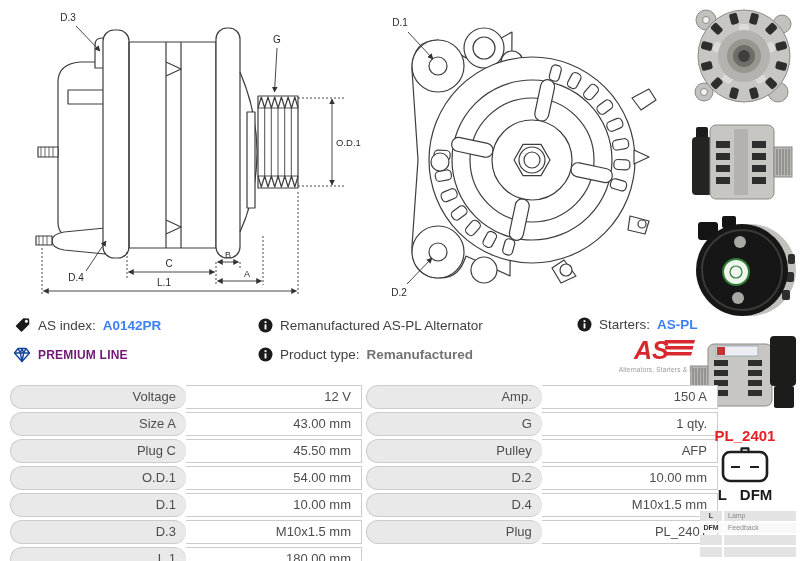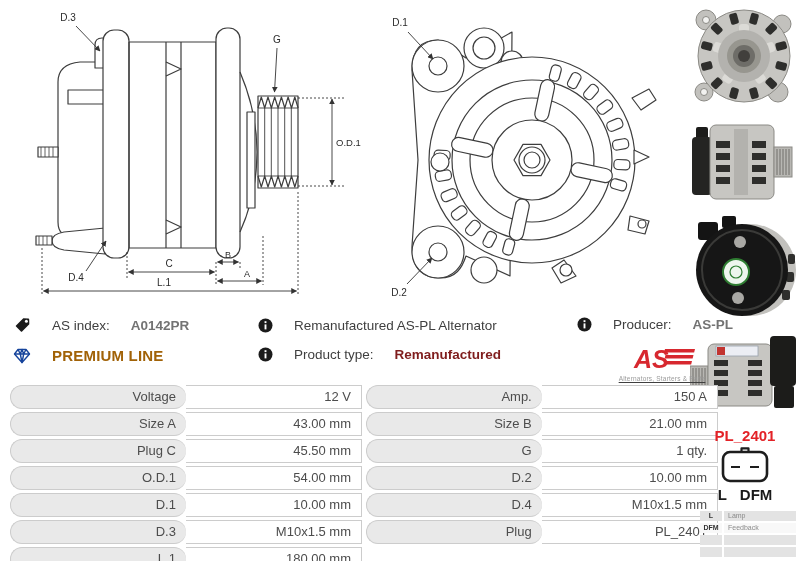--- a/index.html
+++ b/index.html
@@ -1,24 +1,24 @@
 <!DOCTYPE html>
 <html><head>
 <meta charset="utf-8">
 <style>
   html,body{margin:0;padding:0;background:#fff;}
   #sheet{position:relative;width:800px;height:561px;background:#fff;
          font-family:"Liberation Sans",sans-serif;color:#3f3f3f;overflow:hidden;}
   .abs{position:absolute;}
   
-  .info-item{position:absolute;display:flex;align-items:center;gap:21px;font-size:13.5px;color:#3f3f3f;white-space:nowrap;}
-  .info-item b{color:#737373;}
-  .premium{font-weight:bold;color:#a16207;font-size:15px;letter-spacing:.2px;}
-  .green{color:#7f1d1d;font-weight:bold;}
-  .brand{position:absolute;left:612px;top:345px;width:100px;text-align:center;text-decoration:underline;}
+  .info-item{position:absolute;display:flex;align-items:center;gap:7px;font-size:13.5px;color:#3f3f3f;white-space:nowrap;}
+  .info-item b{color:#3b82f6;}
+  .premium{font-weight:bold;color:#701a75;font-size:12px;letter-spacing:.2px;}
+  .green{color:#737373;font-weight:bold;}
+  .brand{position:absolute;left:612px;top:336px;width:100px;text-align:center;}
   .brand .tagline{font-size:6.5px;color:#9a9a9a;margin-top:-2px;letter-spacing:.2px;}
   
   table.spec{position:absolute;top:382px;border-collapse:separate;border-spacing:0 3px;width:352px;}
   table.spec td{border:1px solid #cccccc;font-size:13px;color:#4d4d4d;text-align:right;
                 padding:2px 10px;height:18px;line-height:18px;}
   table.spec td.lbl{background:#e9e9e9;border-right:none;width:158px;border-radius:12px;}
   table.spec td.val{background:#ffffff;border-left:none;width:158px;text-align:right;}
   
   .plug-code{position:absolute;left:690px;top:427px;width:110px;text-align:center;
              font-weight:bold;font-size:15px;color:#e32227;}
@@ -272,21 +272,21 @@
     </svg>
     <span>Remanufactured AS-PL Alternator</span>
   </div>
 
   <div class="info-item" style="left:577px;top:317px">
     <svg width="15" height="15" viewBox="0 0 15 15">
       <circle cx="7.5" cy="7.5" r="7" fill="#1b1b1b"></circle>
       <rect x="6.55" y="6.4" width="1.9" height="5" fill="#fff"></rect>
         <rect x="6.55" y="3.2" width="1.9" height="1.9" fill="#fff"></rect>
     </svg>
-    <span>Producer:</span>
+    <span>Starters:</span>
     <b>AS-PL</b>
   </div>
 
   <div class="info-item" style="left:13px;top:347px">
     <svg width="18" height="16" viewBox="0 0 18 16">
       <g fill="none" stroke="#16449c" stroke-width="1.4" stroke-linejoin="round">
         <path d="M5,1.5 h8 l3.5,4.5 -7.5,8.5 -7.5,-8.5 z"></path>
         <path d="M1.5,6 h15 M5,1.5 l2.3,4.5 1.7,-4.5 1.7,4.5 2.3,-4.5 M7.3,6 l1.7,8.5 1.7,-8.5"></path>
       </g>
     </svg>
@@ -348,26 +348,26 @@
     </tbody>
   </table>
 
   <table class="spec" style="left:366px">
     <tbody>
       <tr>
           <td class="lbl">Amp.</td>
           <td class="val">150 A</td>
         </tr>
       <tr>
-          <td class="lbl">Size B</td>
-          <td class="val">21.00 mm</td>
-        </tr>
-      <tr>
           <td class="lbl">G</td>
           <td class="val">1 qty.</td>
+        </tr>
+      <tr>
+          <td class="lbl">Pulley</td>
+          <td class="val">AFP</td>
         </tr>
       <tr>
           <td class="lbl">D.2</td>
           <td class="val">10.00 mm</td>
         </tr>
       <tr>
           <td class="lbl">D.4</td>
           <td class="val">M10x1.5 mm</td>
         </tr>
       <tr>

